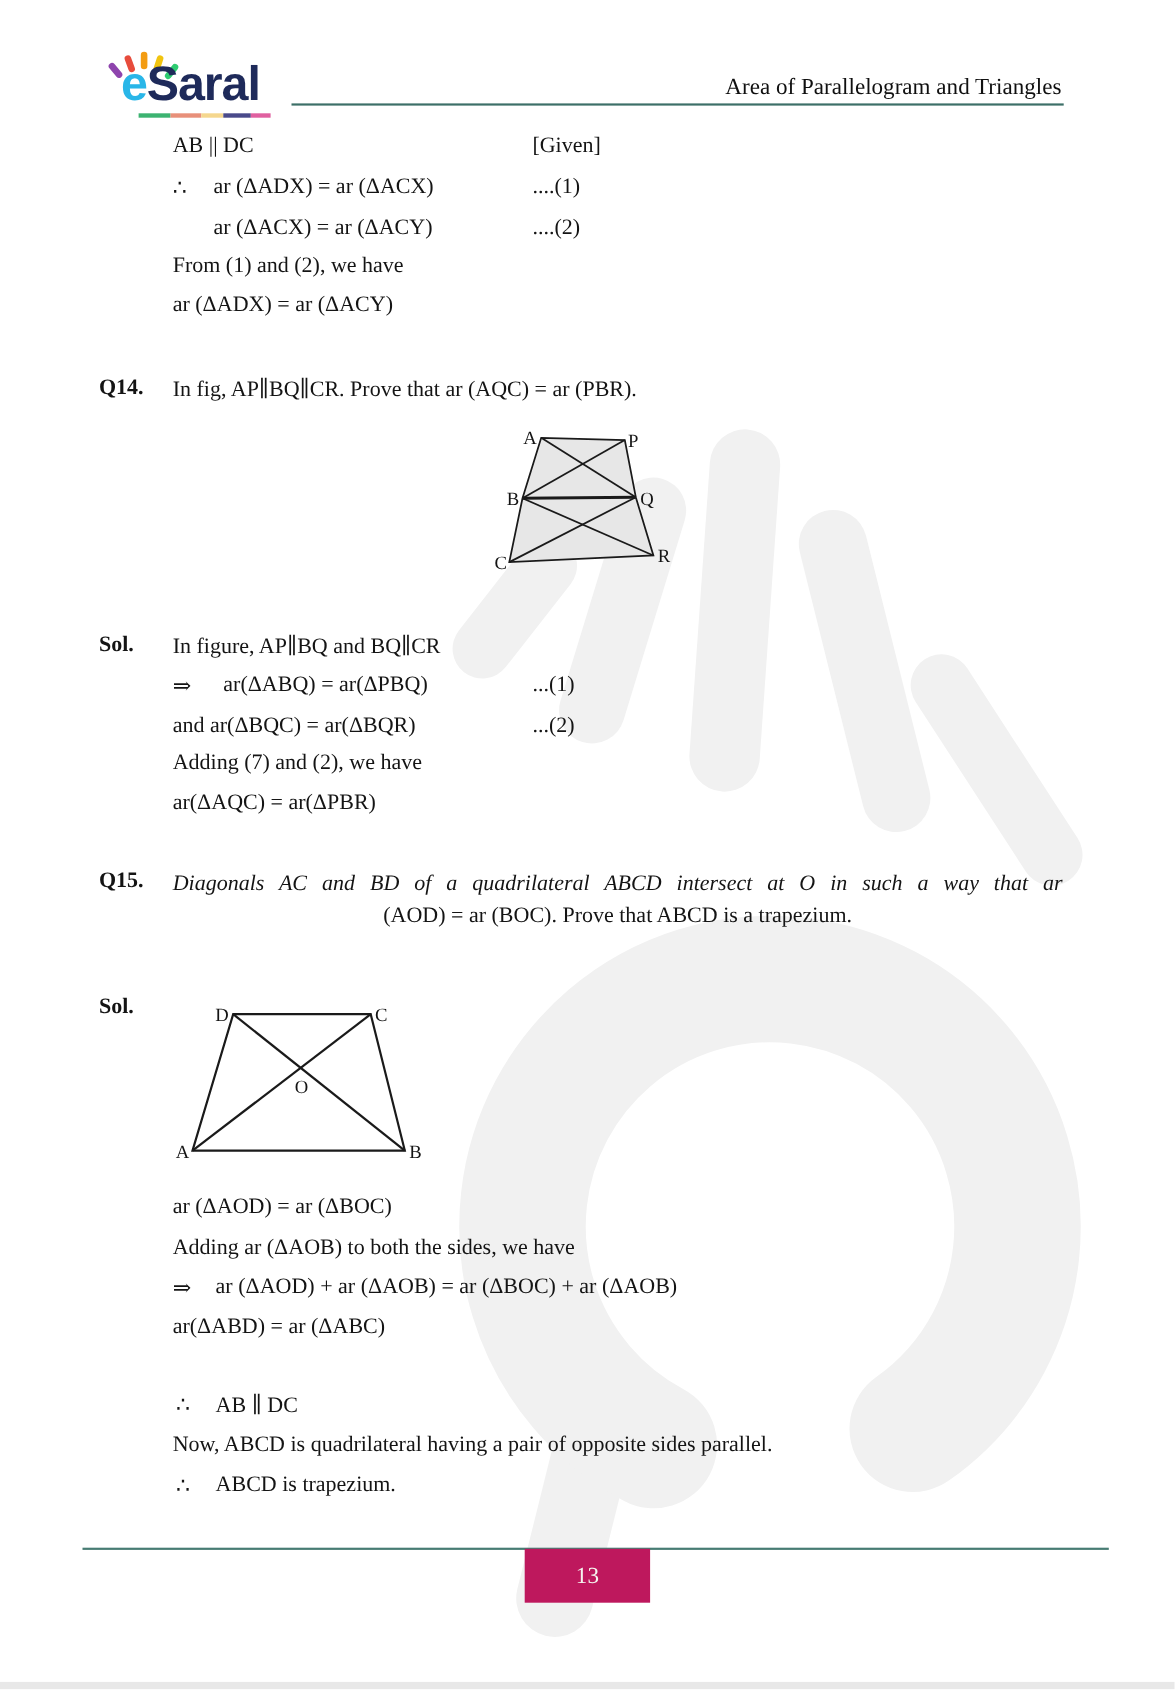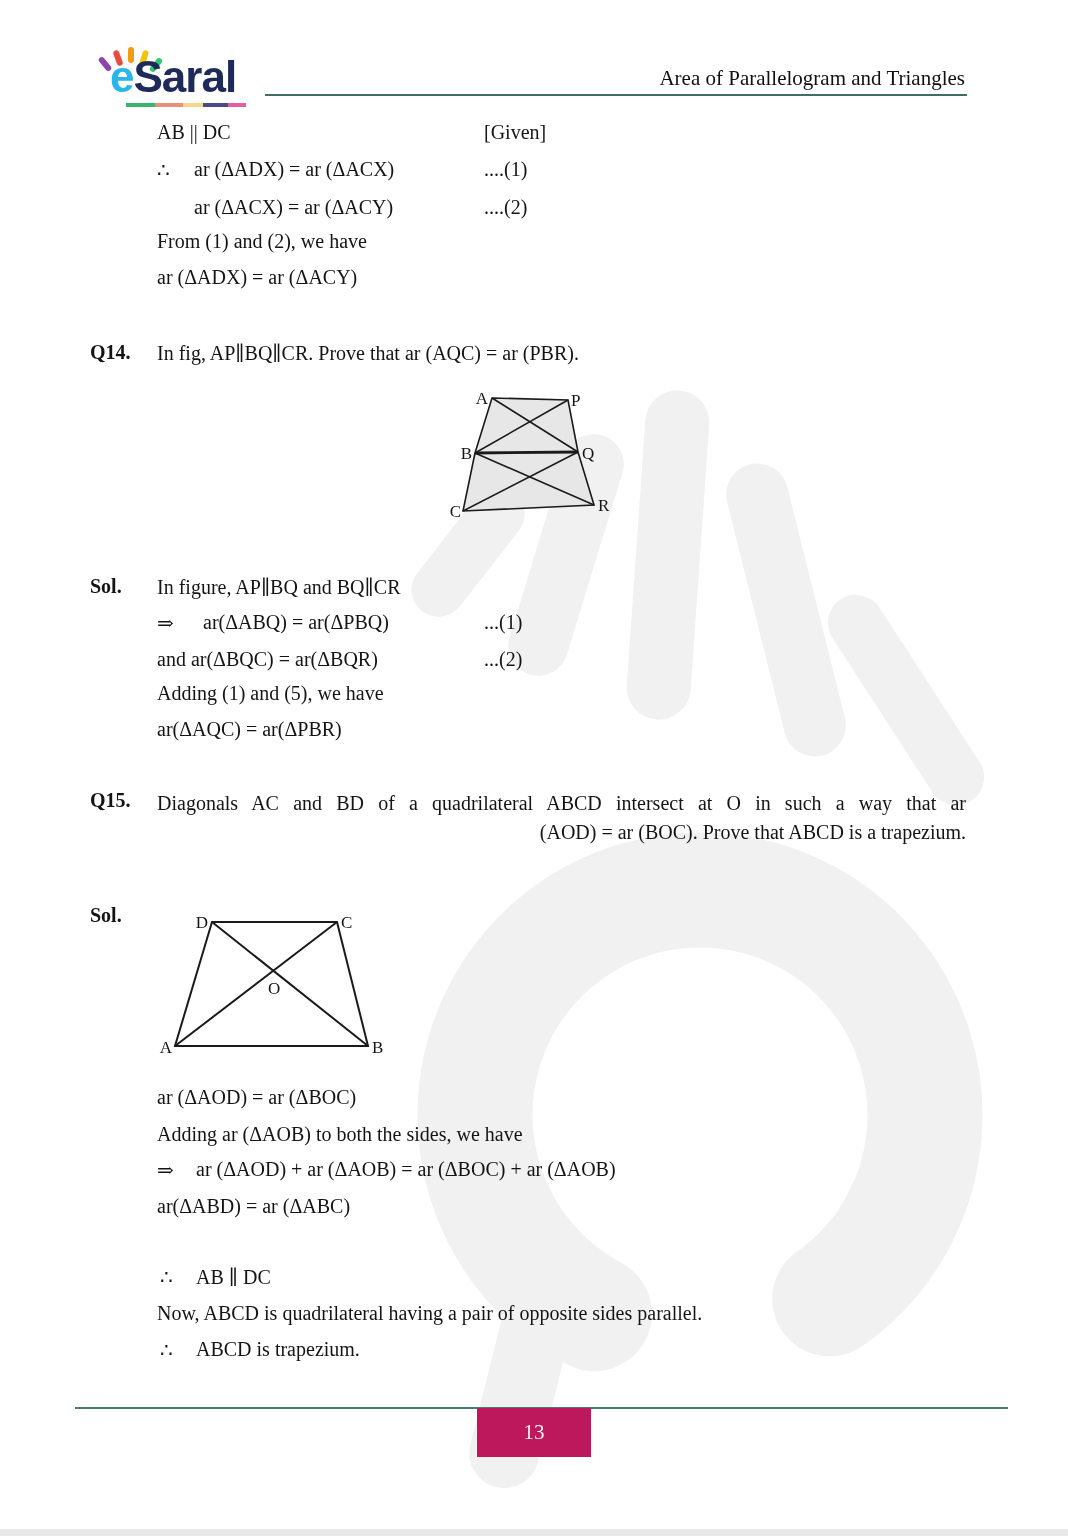--- a/index.html
+++ b/index.html
@@ -22,22 +22,22 @@
   #page-title{position:absolute;right:103px;top:66px;font-size:21px;color:#101010;white-space:nowrap;}
   #header-rule{position:absolute;left:265px;top:94px;width:702px;height:2px;background:#3d6f68;}
   
   .row{position:absolute;left:0;width:100%;height:30px;font-size:20px;z-index:2;}
   .row span{position:absolute;white-space:nowrap;}
   .b{font-weight:bold;}
   .x90{left:90px;}  .x157{left:157px;} .x160{left:160px;}
   .x194{left:194px;} .x196{left:196px;} .x203{left:203px;}
   .x484{left:484px;}
   .just{position:absolute;left:157px;width:809px;font-size:20px;z-index:2;line-height:29px;}
-  .just .j1{display:block;text-align:justify;text-align-last:justify;white-space:normal;}
-  .just .j2{display:block;text-align:right;}
+  .just .j1{display:block;text-align:justify;text-align-last:justify;white-space:normal;font-style:italic;}
+  .just .j2{display:block;text-align:center;}
   
   .fig{position:absolute;z-index:2;}
   .fig text{font-family:"Liberation Serif","DejaVu Serif",serif;font-size:17px;fill:#141414;}
   
   #footer-rule{position:absolute;left:75px;top:1407px;width:933px;height:2px;background:#477c73;z-index:2;}
   #page-box{position:absolute;left:477px;top:1408px;width:114px;height:49px;background:#be185d;z-index:3;
             display:flex;align-items:center;justify-content:center;}
   #page-box span{color:#f5f5ef;font-size:21px;}
   #bottom-strip{position:absolute;left:0;top:1529px;width:1068px;height:7px;background:#e8e8e8;z-index:2;}
 </style>
@@ -127,21 +127,21 @@
   <div class="row" style="top:611px">
     <span class="x157">⇒</span>
     <span class="x203">ar(ΔABQ) = ar(ΔPBQ)</span>
     <span class="x484">...(1)</span>
   </div>
   <div class="row" style="top:648px">
     <span class="x157">and ar(ΔBQC) = ar(ΔBQR)</span>
     <span class="x484">...(2)</span>
   </div>
   <div class="row" style="top:682px">
-    <span class="x157">Adding (1) and (5), we have</span>
+    <span class="x157">Adding (7) and (2), we have</span>
   </div>
   <div class="row" style="top:718px">
     <span class="x157">ar(ΔAQC) = ar(ΔPBR)</span>
   </div>
 
   <div class="row" style="top:789px">
     <span class="x90 b">Q15.</span>
   </div>
   <div class="just" style="top:789px">
     <span class="j1">Diagonals AC and BD of a quadrilateral ABCD intersect at O in such a way that ar</span>

